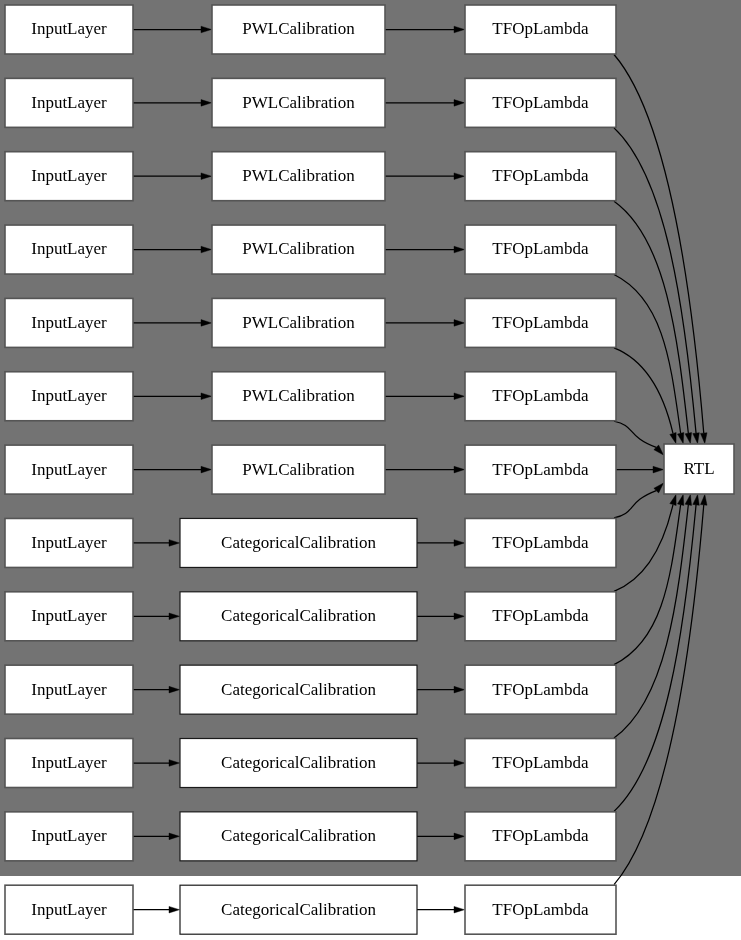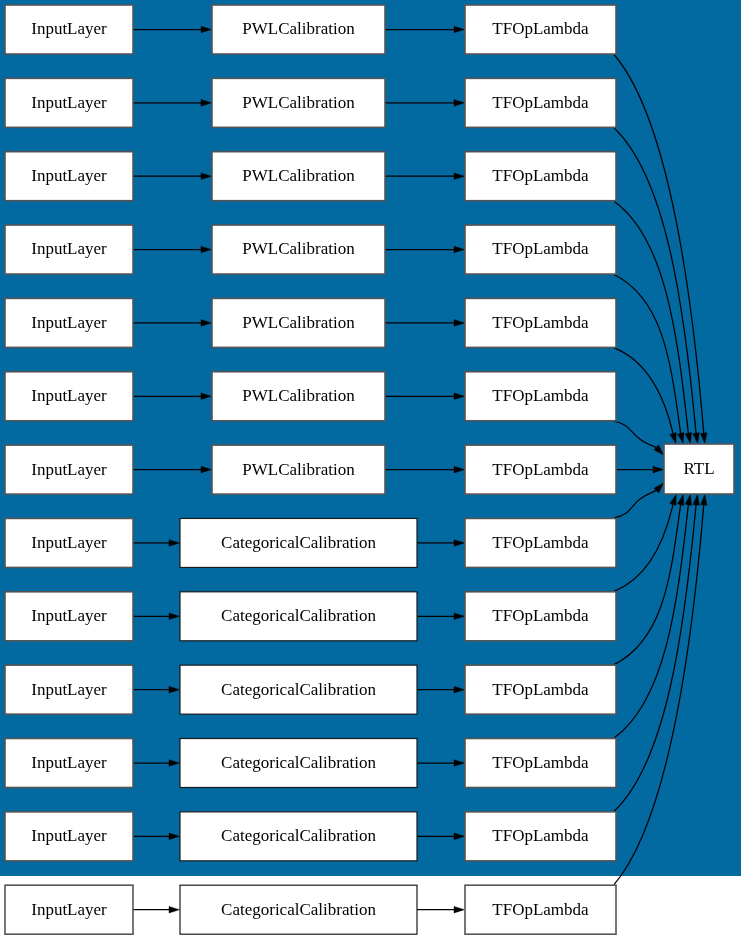--- a/index.html
+++ b/index.html
@@ -11,21 +11,21 @@
   body {
     width: 741px;
     height: 940px;
     overflow: hidden;
     font-family: "Liberation Serif", "DejaVu Serif", serif;
   }
   #graph-root {
     position: relative;
     width: 741px;
     height: 876px;
-    background: #0369a1;
+    background: #737373;
   }
   svg#graph-svg {
     display: block;
     width: 741px;
     height: 940px;
   }
   .node-box {
     fill: #ffffff;
     stroke: #555555;
     stroke-width: 1.6;

